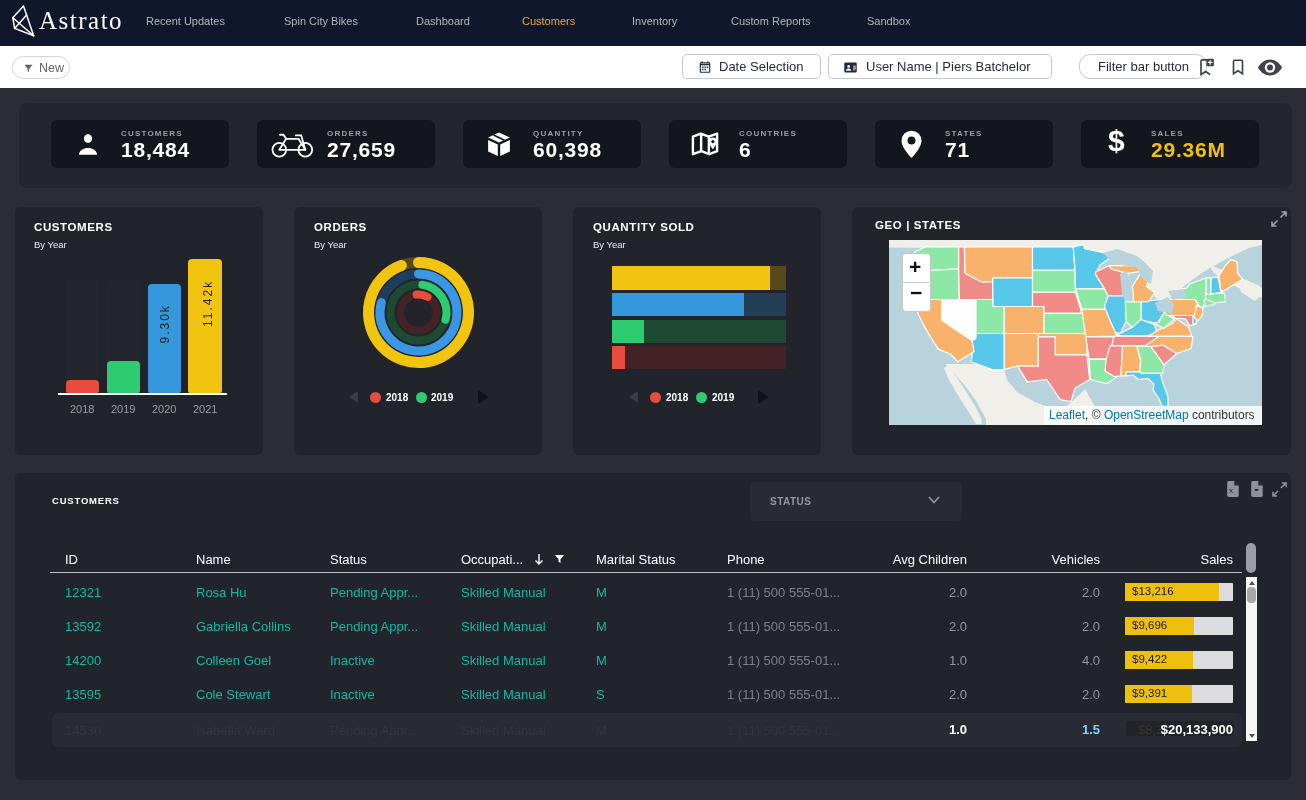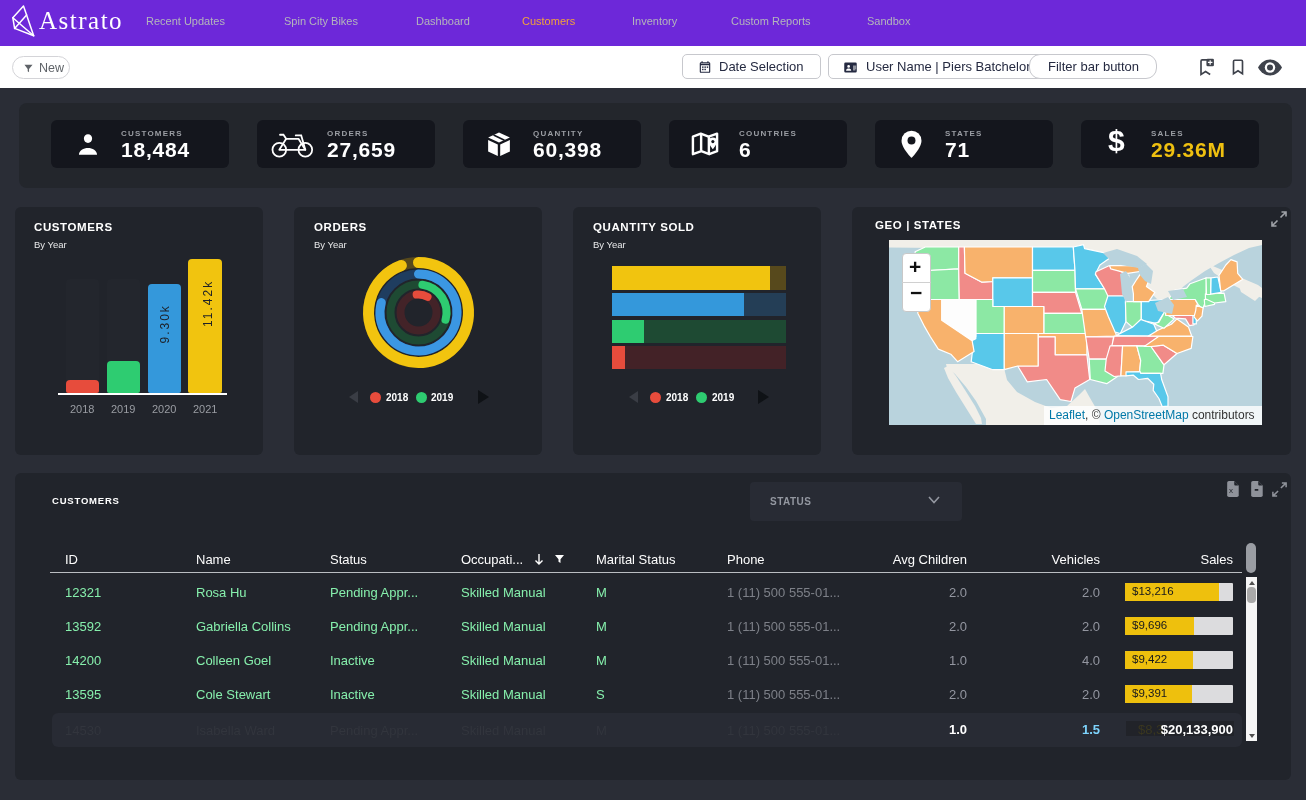--- a/index.html
+++ b/index.html
@@ -1,39 +1,39 @@
 <!DOCTYPE html>
 <html><head>
 <meta charset="utf-8">
 <style>
 * { margin:0; padding:0; box-sizing:border-box; }
 body { width:1306px; height:800px; background:#2a2d36; font-family:"Liberation Sans", sans-serif; overflow:hidden; position:relative; }
 .abs { position:absolute; }
-.nav { left:0; top:0; width:1306px; height:50px; background:#6d28d9; }
+.nav { left:0; top:0; width:1306px; height:50px; background:#0f172a; }
 .nav .logo-txt { left:39px; top:7px; color:#fff; font-family:"Liberation Serif", serif; font-size:25px; letter-spacing:1.5px; }
 .nav .item { top:15px; font-size:11px; color:#b4b6bb; }
 .nav .item.act { color:#f2a33a; }
 .whitebar { left:0; top:46px; width:1306px; height:42px; background:#ffffff; }
 .pill { left:12px; top:10px; width:58px; height:23px; border:1px solid #d4d4d8; border-radius:12px; color:#5f6368; font-size:12.5px; }
 .wbtn { top:8px; height:25px; border:1px solid #c7c8cd; border-radius:5px; background:#fff; color:#252a41; font-size:13px; }
 .kpiwrap { left:19px; top:103px; width:1273px; height:85px; background:#23262c; border-radius:8px; }
 .kpi { top:120px; width:178px; height:48px; background:#14161d; border-radius:6px; }
 .kpi .lab { left:70px; top:9px; font-size:8px; font-weight:bold; color:#9a9da3; letter-spacing:1.2px; }
 .kpi .val { left:70px; top:18px; font-size:21px; font-weight:bold; color:#fff; letter-spacing:0.8px; }
 .card { background:#21242b; border-radius:6px; }
 .ctitle { font-size:11.5px; font-weight:bold; color:#fff; letter-spacing:0.6px; }
 .csub { font-size:9.5px; color:#e8e9ea; }
 .axlab { font-size:11px; color:#9a9da3; }
 .leg { font-size:10px; font-weight:bold; color:#fff; }
 .dot { width:11px; height:11px; border-radius:50%; }
 .tri { width:0; height:0; }
 .dd { top:482px; width:212px; height:39px; background:#282b34; border-radius:4px; }
 .dd .dlab { left:20px; top:14px; font-size:10px; font-weight:bold; color:#9397a0; letter-spacing:0.5px; }
 .th { top:552px; font-size:13px; color:#fdfdfd; }
-.td { font-size:13px; color:#86efac; }
+.td { font-size:13px; color:#14b8a6; }
 .tdr { font-size:13px; color:#9396a0; text-align:right; }
 .sbar { left:1125px; width:108px; height:18px; background:#dcdcde; border-radius:1px; overflow:hidden; }
 .sbar .fill { position:absolute; left:0; top:0; height:18px; background:#eec00d; }
 .sbar .txt { position:absolute; left:7px; top:2px; font-size:11.5px; color:#15171e; }
 </style>
 </head>
 <body>
 
 <div class="abs nav">
   <svg class="abs" style="left:12px;top:5px" width="24" height="33" viewBox="0 0 24 33">
@@ -70,21 +70,21 @@
         <rect x="11" y="15" width="2.5" height="2.5" fill="#252a41"></rect>
       </svg>
     <span class="abs" style="left:36px;top:4px">Date Selection</span>
   </div>
   <div class="abs wbtn" style="left:828px;width:224px;">
     <svg class="abs" style="left:14px;top:5px" width="15" height="15" viewBox="0 0 24 24">
         <path fill="#252a41" d="M20 4H4a2 2 0 0 0-2 2v12a2 2 0 0 0 2 2h16a2 2 0 0 0 2-2V6a2 2 0 0 0-2-2zM9 8a2.2 2.2 0 1 1 0 4.4A2.2 2.2 0 0 1 9 8zm4 9H5v-1c0-1.6 2.2-2.6 4-2.6s4 1 4 2.6zm3-2h4v1.5h-4zm0-3h5v1.5h-5zm0-3h5v1.5h-5z"></path>
       </svg>
     <span class="abs" style="left:37px;top:4px">User Name | Piers Batchelor</span>
   </div>
-  <div class="abs wbtn" style="left:1029px;width:128px;border-radius:11px;">
+  <div class="abs wbtn" style="left:1079px;width:128px;border-radius:11px;">
     <span class="abs" style="left:18px;top:4px">Filter bar button</span>
   </div>
   <svg class="abs" style="left:1196px;top:10px" width="20" height="22" viewBox="0 0 24 24">
       <path fill="none" stroke="#3f434c" stroke-width="2" d="M17 21l-5.5-3.5L6 21V5a1.5 1.5 0 0 1 1.5-1.5h8"></path>
       <rect x="12.5" y="2" width="9" height="9" rx="1.5" fill="#3f434c"></rect>
       <path d="M17 3.8v5.4M14.3 6.5h5.4" stroke="#fff" stroke-width="1.4"></path>
     </svg>
   <svg class="abs" style="left:1229px;top:10px" width="18" height="22" viewBox="0 0 24 24">
       <path fill="none" stroke="#3f434c" stroke-width="2.2" d="M18 21l-6-4-6 4V4.5A1.5 1.5 0 0 1 7.5 3h9A1.5 1.5 0 0 1 18 4.5z"></path>
     </svg>

